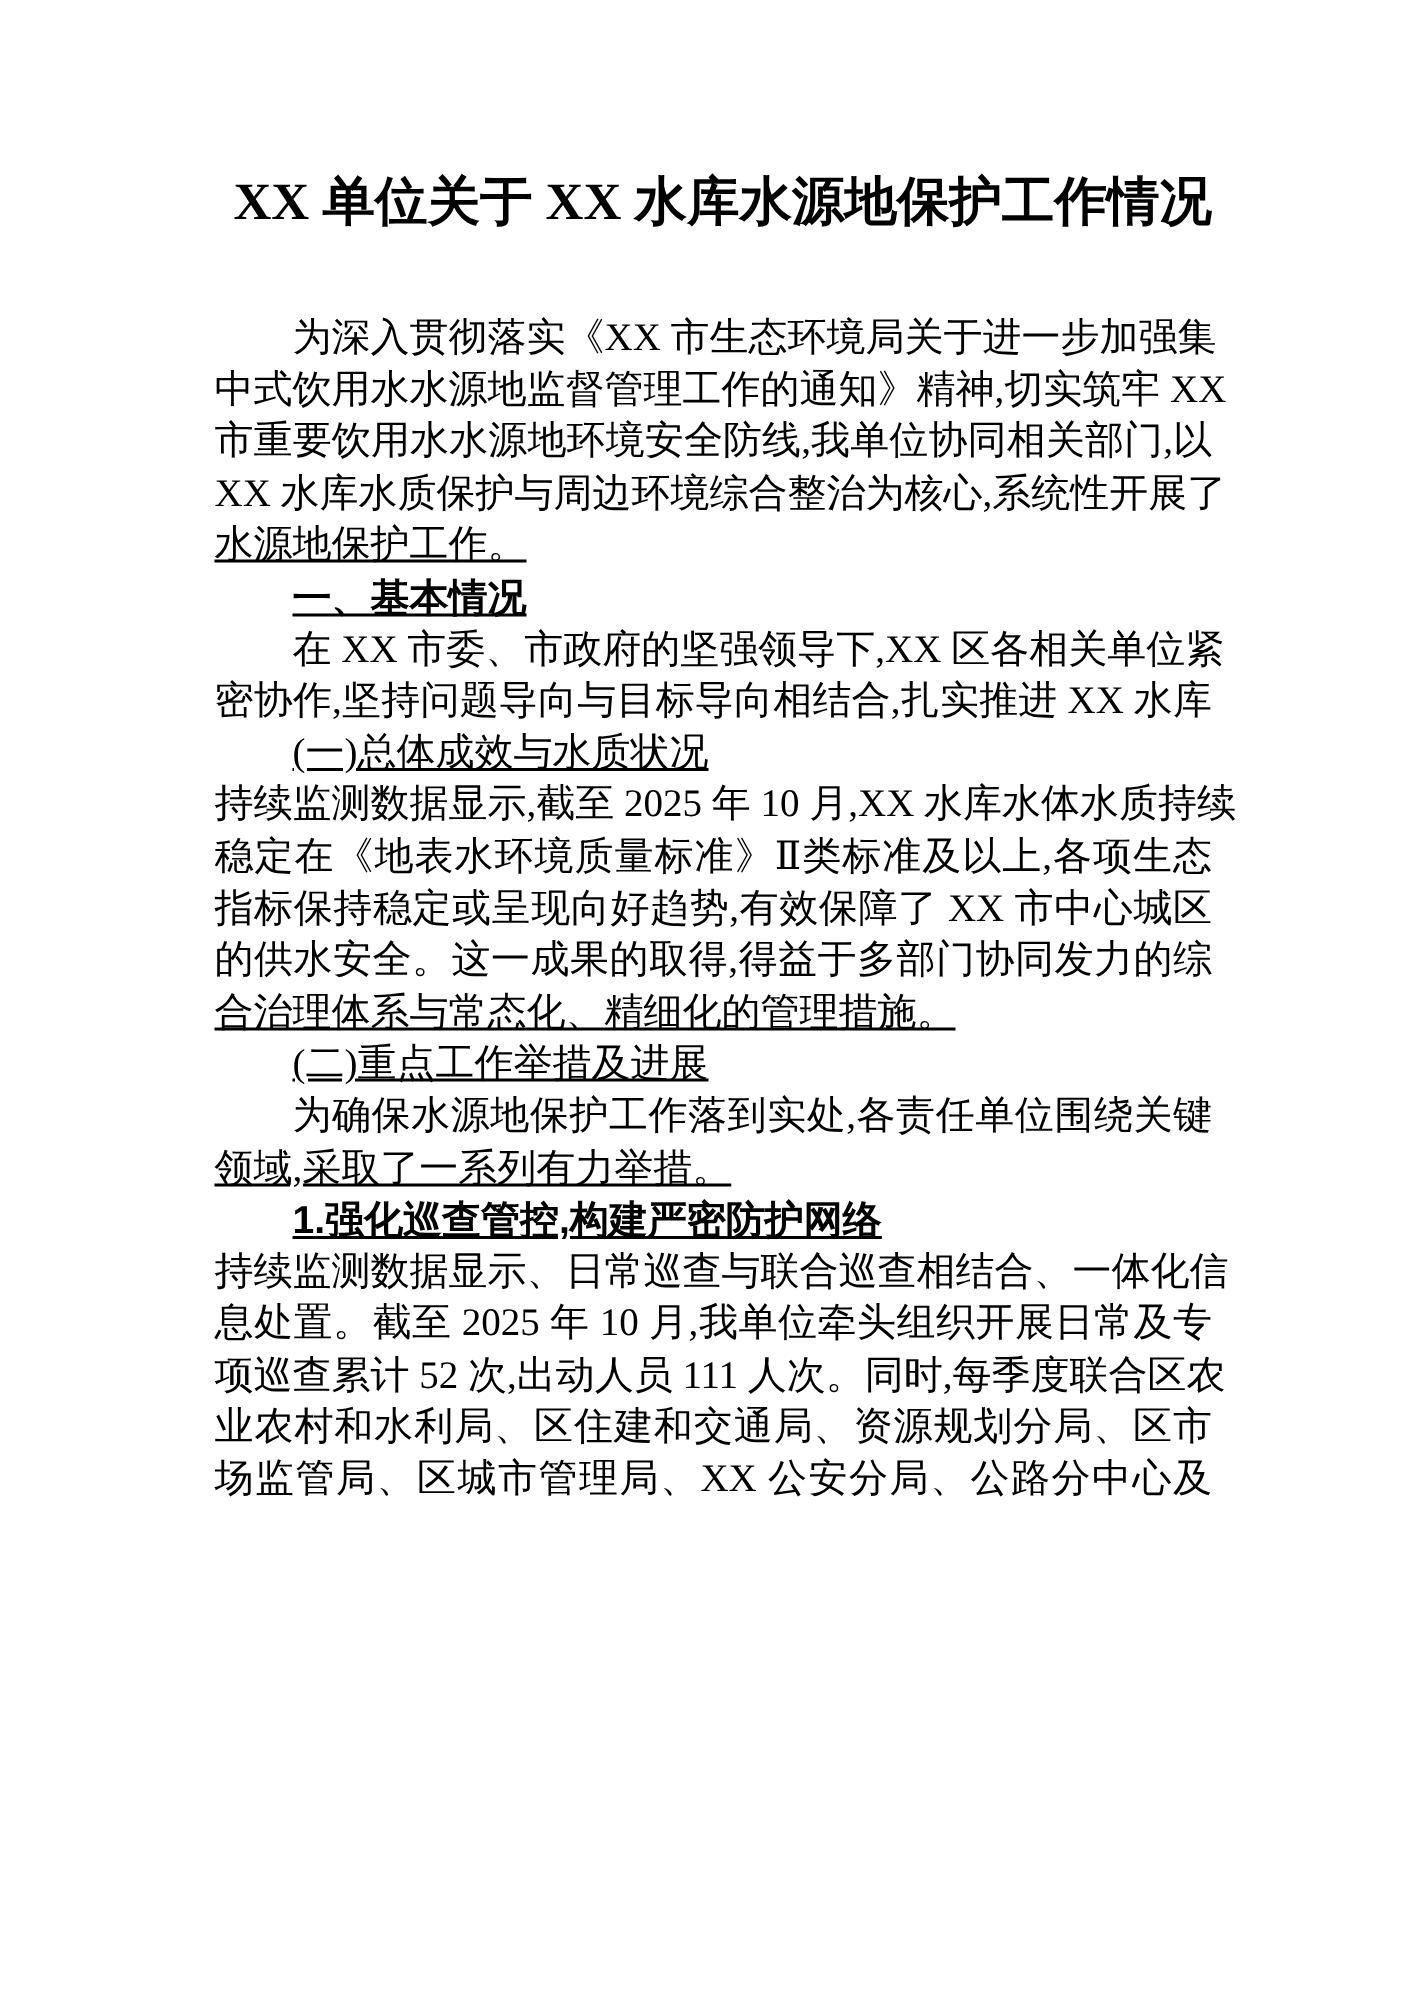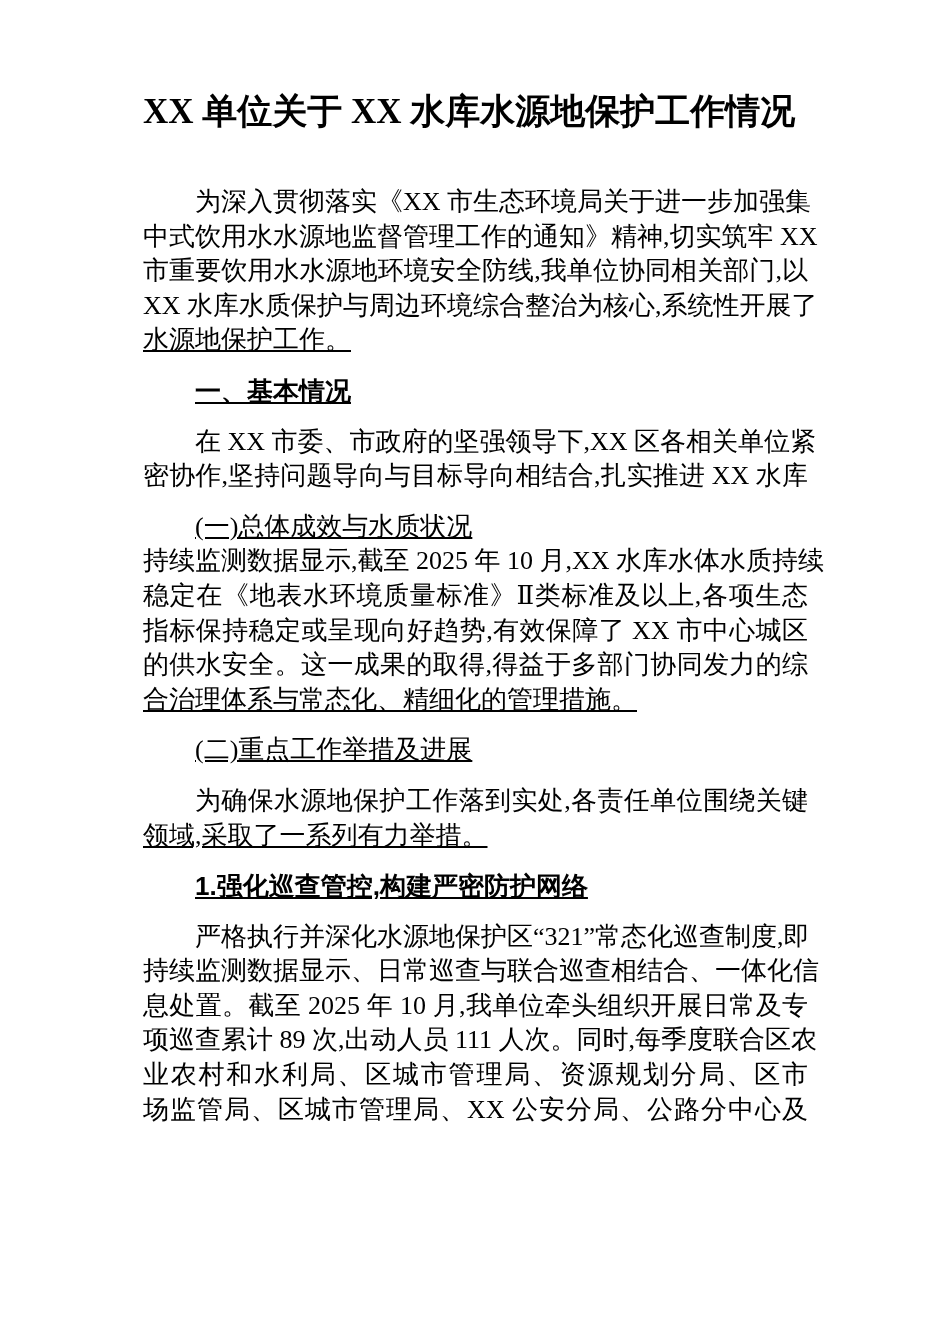--- a/index.html
+++ b/index.html
@@ -14,45 +14,44 @@
     background: #ffffff;
     color: #000000;
     overflow: hidden;
     font-family: "Liberation Serif", "DejaVu Serif", serif;
   }
   .content {
     margin-left: 143px;
     width: 665px;
   }
   .doc-title {
-    padding-top: 79px;
+    padding-top: 102px;
     font-size: 35px;
     line-height: 66px;
     font-weight: bold;
-    text-align: left;
+    text-align: right;
     font-family: "Liberation Serif", "DejaVu Serif", serif;
   }
   .doc-body {
     margin-top: 40px;
     font-size: 26px;
     line-height: 34.6px;
   }
   .block {
     margin: 0;
   }
   .line {
     height: 34.6px;
     white-space: nowrap;
     text-align: justify;
     text-align-last: justify;
     text-justify: inter-character;
   }
   .line.line-first {
     text-indent: 2em;
-    margin-top: 16px;
   }
   .line.line-end {
     text-align-last: left;
     text-decoration: underline;
   }
   .block.heading-bold .line {
     font-family: "Liberation Sans", "DejaVu Sans", sans-serif;
     font-weight: bold;
     text-align-last: left;
   }
@@ -97,22 +96,21 @@
           <div class="line line-first line-end">(二)重点工作举措及进展</div>
         </div>
         <div class="block paragraph">
           <div class="line line-first">为确保水源地保护工作落到实处,各责任单位围绕关键</div>
           <div class="line line-end">领域,采取了一系列有力举措。</div>
         </div>
         <div class="block heading-bold">
           <div class="line line-first line-end">1.强化巡查管控,构建严密防护网络</div>
         </div>
         <div class="block paragraph">
-          <div class="line line-first">严格执行并深化水源地保护区“321”常态化巡查制度,即</div>
           <div class="line">持续监测数据显示、日常巡查与联合巡查相结合、一体化信</div>
           <div class="line">息处置。截至 2025 年 10 月,我单位牵头组织开展日常及专</div>
-          <div class="line">项巡查累计 89 次,出动人员 111 人次。同时,每季度联合区农</div>
-          <div class="line">业农村和水利局、区城市管理局、资源规划分局、区市</div>
+          <div class="line">项巡查累计 52 次,出动人员 111 人次。同时,每季度联合区农</div>
+          <div class="line">业农村和水利局、区住建和交通局、资源规划分局、区市</div>
           <div class="line">场监管局、区城市管理局、XX 公安分局、公路分中心及</div>
         </div>
       </div>
   </div>
 </div>
 
 </body></html>

